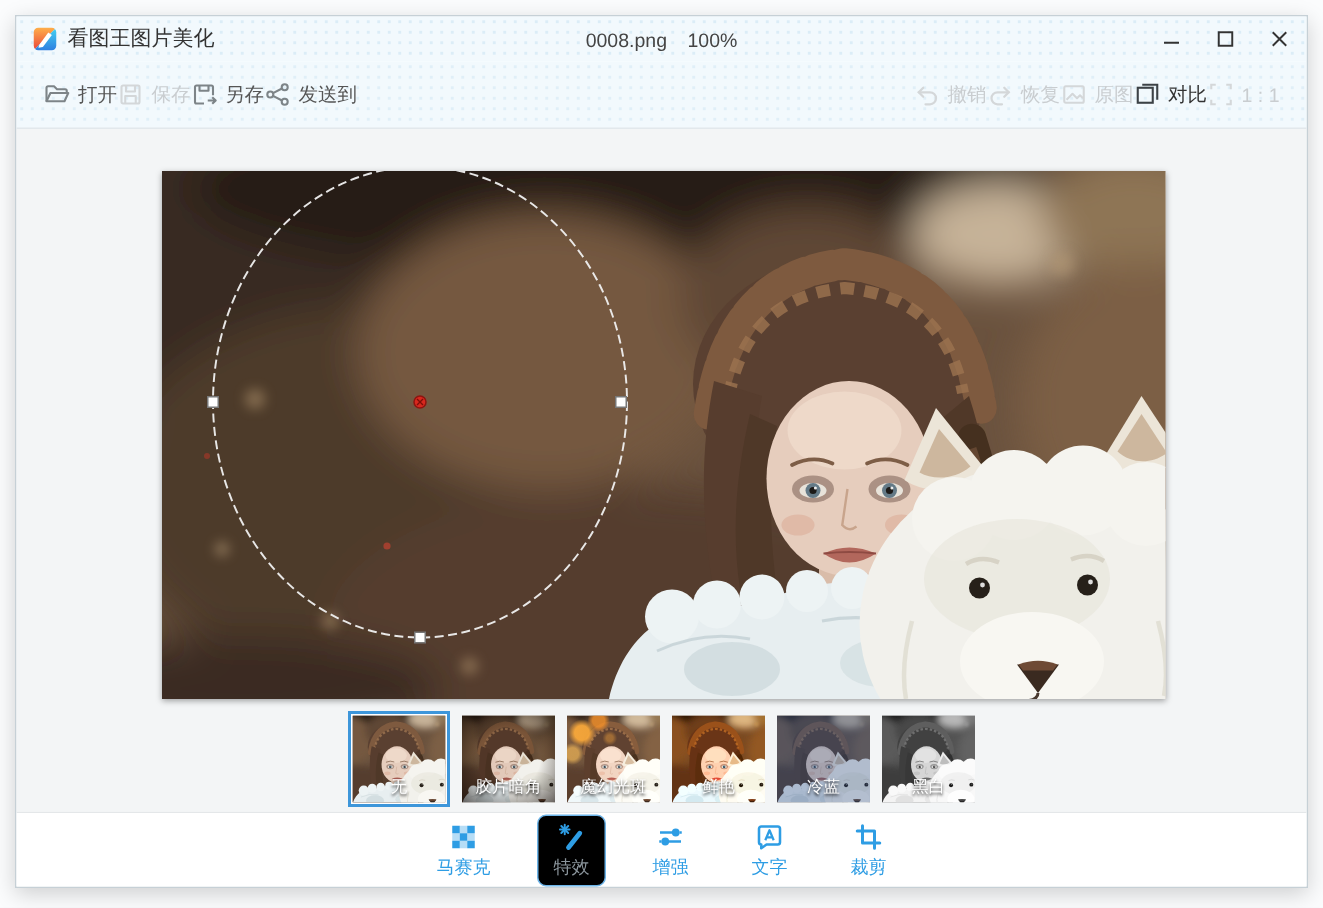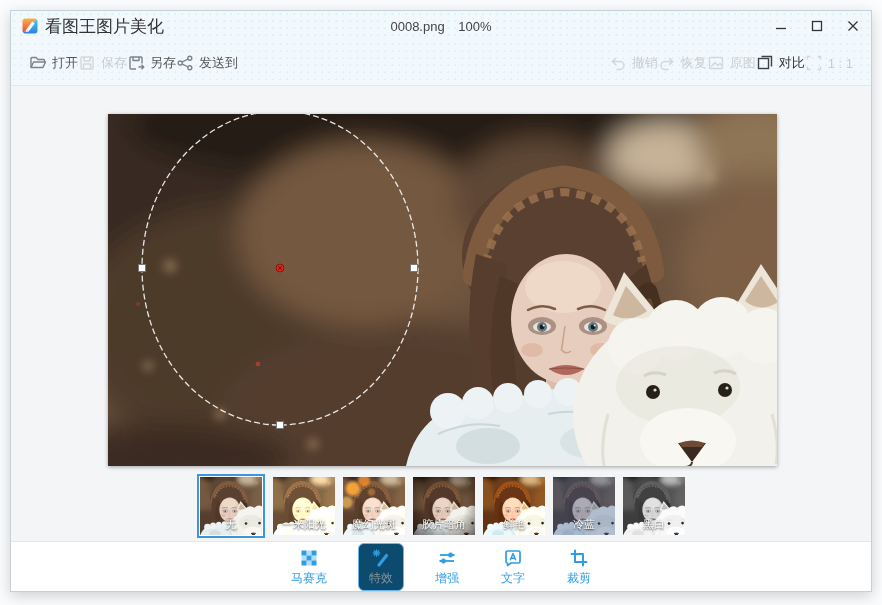--- a/index.html
+++ b/index.html
@@ -6,21 +6,21 @@
   html,body { width:882px; height:605px; overflow:hidden; background:#fbfcfd;
     font-family:"Liberation Sans","DejaVu Sans",sans-serif; }
   .window { position:absolute; left:10px; top:10px; width:862px; height:582px;
     background:#fff; border:1px solid #c6d0d6; box-shadow:0 4px 14px rgba(0,0,0,.18);
     display:flex; flex-direction:column; }
   
   .titlebar { height:30px; flex:0 0 30px; background:#f2f9fd;
     background-image:radial-gradient(rgba(160,205,230,.28) 1px, transparent 1px);
     background-size:7px 7px; display:flex; align-items:center; position:relative; }
   .app-id { display:flex; align-items:center; gap:7px; padding-left:11px; }
-  .app-title { font-size:17px; color:#333; }
+  .app-title { font-size:14px; color:#333; }
   .doc-title { position:absolute; left:0; right:0; text-align:center; font-size:13px; color:#444; pointer-events:none; }
   .doc-title span { margin:16px 5px; }
   .win-controls { margin-left:auto; display:flex; }
   .win-btn { width:36px; height:30px; display:flex; align-items:center; justify-content:center; cursor:default; }
   
   .toolbar { height:45px; flex:0 0 45px; background:#f2f9fd;
     background-image:radial-gradient(rgba(160,205,230,.22) 1px, transparent 1px);
     background-size:7px 7px; border-bottom:1px solid #e2e8ec;
     display:flex; align-items:center; padding:0 18px; }
   .tb-group { display:flex; align-items:center; }
@@ -58,21 +58,21 @@
   .f-cool svg { filter:saturate(.85) brightness(.96); }
   .ov-cool { background:rgba(43,83,150,.30); }
   .f-warm svg { filter:sepia(.78) saturate(1.55) brightness(.96) contrast(1.04); }
   .f-bw svg { filter:grayscale(1) contrast(1.06); }
   
   .bottombar { height:50px; flex:0 0 50px; background:#fff; border-top:1px solid #e4e7e9;
     display:flex; justify-content:center; align-items:center; gap:20px; }
   .tool-btn { display:flex; flex-direction:column; align-items:center; gap:2px;
     padding:4px 10px 3px; border:1px solid transparent; border-radius:6px; cursor:pointer; }
   .tool-btn .tlabel { font-size:12px; color:#2e9de4; }
-  .tool-btn.selected { border-color:#6db4e8; background:#0c4a6e; }
+  .tool-btn.selected { border-color:#6db4e8; background:#000000; }
   .tool-btn.selected .tlabel { color:#8b959c; }
 </style>
 </head>
 <body>
 
 <svg width="0" height="0" style="position:absolute" aria-hidden="true">
   <defs>
     <filter id="blurBig" x="-30%" y="-30%" width="160%" height="160%">
         <feGaussianBlur stdDeviation="13"></feGaussianBlur>
       </filter>
@@ -313,39 +313,33 @@
 
     <div class="filter-strip">
       <div class="thumb thumb-sel">
         <div class="inner">
             <svg viewBox="300 30 330 310" preserveAspectRatio="xMidYMid slice">
               <use href="#photo-scene"></use>
             </svg>
         <div class="flabel">无</div>
           </div>
       </div>
-      <div class="thumb f-sunshine">
+      <div class="thumb f-vignette">
         <svg viewBox="300 30 330 310" preserveAspectRatio="xMidYMid slice">
             <use href="#photo-scene"></use>
           </svg>
-        <div class="flabel">一米阳光</div>
+        <div class="ov ov-vignette"></div>
+        <div class="flabel">胶片暗角</div>
       </div>
       <div class="thumb f-bokeh">
         <svg viewBox="300 30 330 310" preserveAspectRatio="xMidYMid slice">
             <use href="#photo-scene"></use>
           </svg>
         <div class="ov ov-bokeh"></div>
         <div class="flabel">魔幻光斑</div>
-      </div>
-      <div class="thumb f-vignette">
-        <svg viewBox="300 30 330 310" preserveAspectRatio="xMidYMid slice">
-            <use href="#photo-scene"></use>
-          </svg>
-        <div class="ov ov-vignette"></div>
-        <div class="flabel">胶片暗角</div>
       </div>
       <div class="thumb f-vivid">
         <svg viewBox="300 30 330 310" preserveAspectRatio="xMidYMid slice">
             <use href="#photo-scene"></use>
           </svg>
         <div class="flabel">鲜艳</div>
       </div>
       <div class="thumb f-cool">
         <svg viewBox="300 30 330 310" preserveAspectRatio="xMidYMid slice">
             <use href="#photo-scene"></use>

